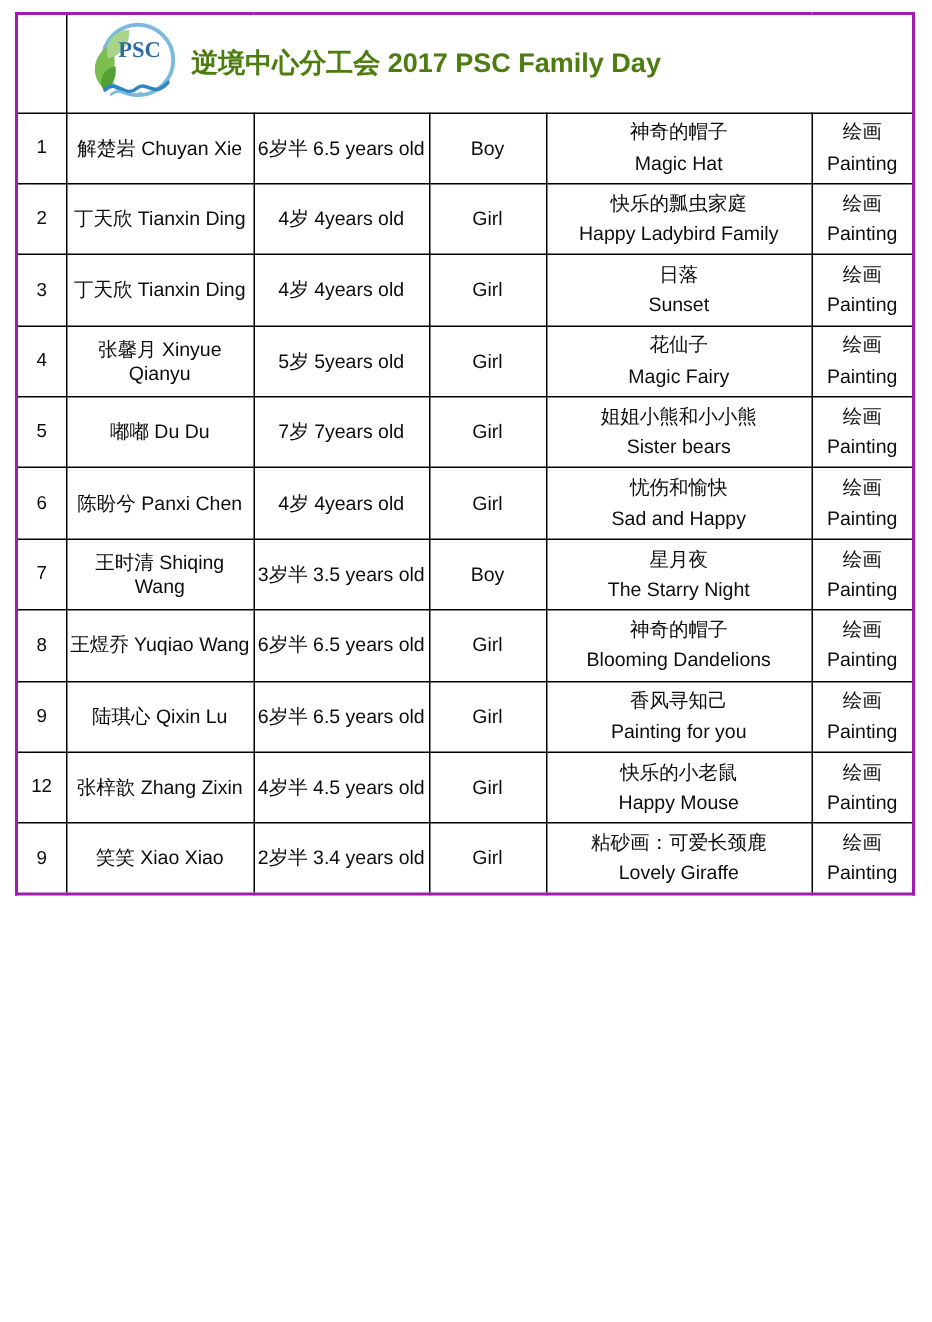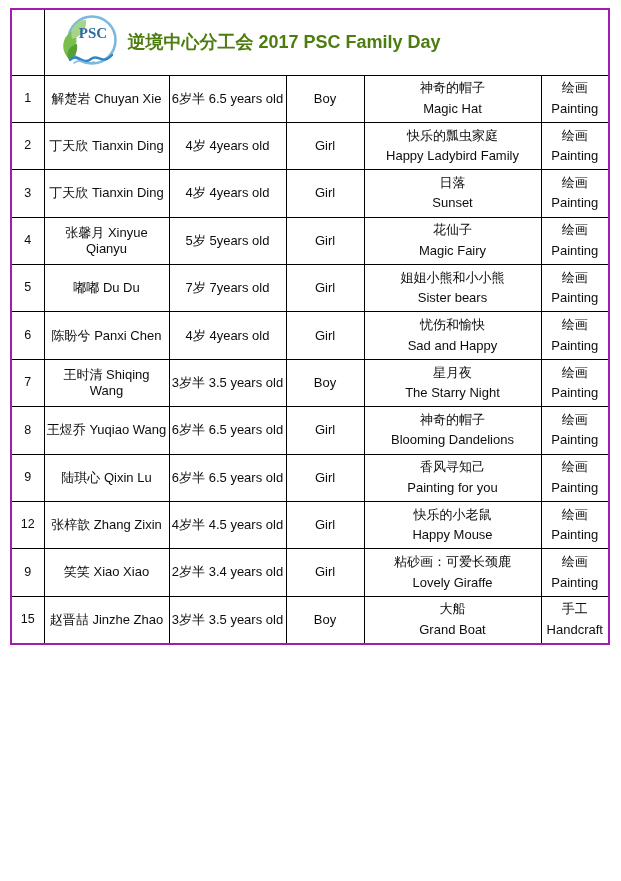--- a/index.html
+++ b/index.html
@@ -249,29 +249,15 @@
           <td class="cell-gender">Girl</td>
           <td class="cell-title">
             <div>粘砂画：可爱长颈鹿</div>
             <div>Lovely Giraffe</div>
           </td>
           <td class="cell-category">
             <div>绘画</div>
             <div>Painting</div>
           </td>
         </tr>
-        <tr>
-          <td class="cell-no">15</td>
-          <td class="cell-name">赵晋喆 Jinzhe Zhao</td>
-          <td class="cell-age">3岁半 3.5 years old</td>
-          <td class="cell-gender">Boy</td>
-          <td class="cell-title">
-            <div>大船</div>
-            <div>Grand Boat</div>
-          </td>
-          <td class="cell-category">
-            <div>手工</div>
-            <div>Handcraft</div>
-          </td>
-        </tr>
       </tbody>
   </table>
 </div>
 
 </body></html>

